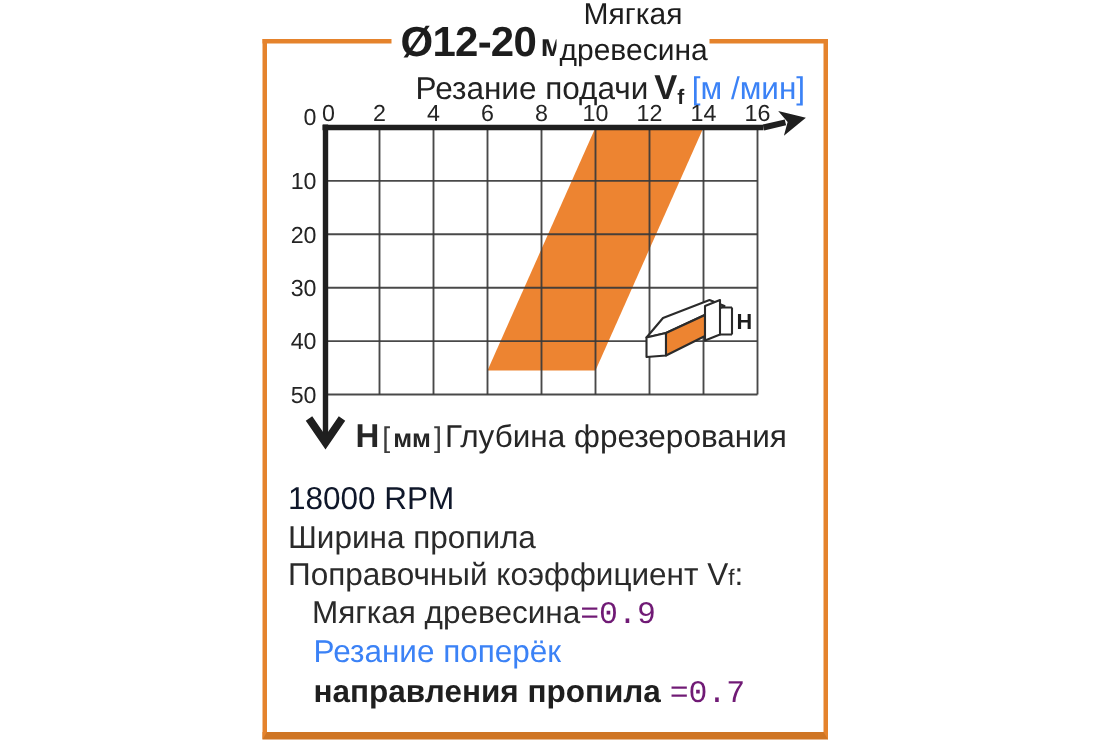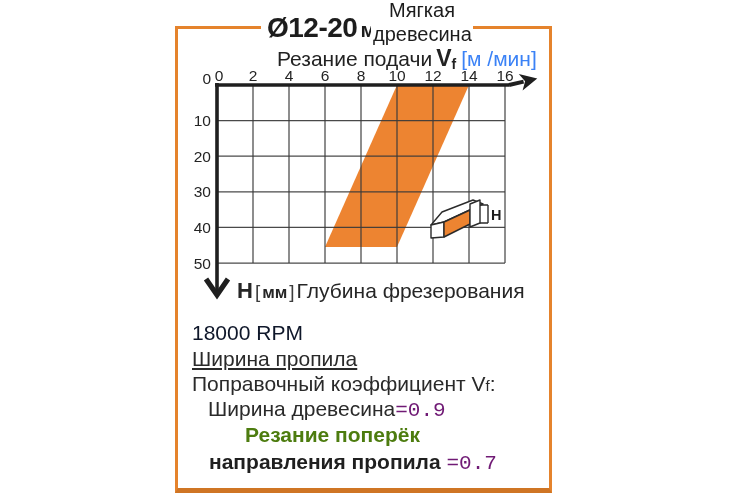--- a/index.html
+++ b/index.html
@@ -28,24 +28,24 @@
   .axis{stroke:#1f1f1f;stroke-width:3.6;}
   .grid{stroke:#3a3a3a;stroke-width:1.25;opacity:0.92;}
   .tick{font-family:"Liberation Sans",sans-serif;font-size:15.5px;fill:#242424;}
   .hline{position:absolute;left:237px;top:278px;font-size:21px;color:#262626;white-space:nowrap;}
   .hline .h{font-weight:bold;font-size:22px;}
   .hline .br{color:#3c3c3c;font-size:19px;margin:0 2px;}
   .hline .mm{font-weight:bold;font-size:17px;color:#262626;}
   .hline .cap{margin-left:0;}
   .note{position:absolute;left:192px;font-size:21px;color:#2a2a2a;white-space:nowrap;}
   .n1{top:321px;color:#0f172a;}
-  .n2{top:347px;text-decoration:underline;}
+  .n2{top:347px;}
   .n3{top:372px;}
   .n4{top:397px;left:208px;}
-  .n5{top:423px;left:209px;font-weight:bold;color:#4d7c0f;margin-left:36px;}
+  .n5{top:423px;left:209px;font-weight:normal;color:#3b82f6;}
   .n6{top:450px;left:209px;font-weight:bold;color:#1f1f1f;}
   .val{color:#701a75;font-weight:400;font-family:Liberation Mono, monospace;}
   .vsub{font-size:15px;}
 </style>
 </head>
 <body>
 
 <div class="frame"></div>
 
 <div class="title"><span>Ø12-20</span><span class="unit">мм</span></div>
@@ -115,15 +115,15 @@
     <text x="306" y="153.5" font-size="14.5" font-weight="bold" fill="#1d1d1d">H</text>
   </g>
 </svg>
 
 <div class="hline"><span class="h">H</span><span class="br">[</span><span class="mm">мм</span><span class="br">]</span><span class="cap">Глубина фрезерования</span></div>
 
 <div class="note n1">18000 RPM</div>
 <div class="note n2">Ширина пропила</div>
 <div class="note n3"><span>Поправочный коэффициент</span>
   <span>V</span><span class="vsub">f</span><span>:</span></div>
-<div class="note n4"><span>Ширина древесина</span><span class="val">=0.9</span></div>
+<div class="note n4"><span>Мягкая древесина</span><span class="val">=0.9</span></div>
 <div class="note n5">Резание поперёк</div>
 <div class="note n6"><span>направления пропила</span> <span class="val">=0.7</span></div>
 
 </body></html>

